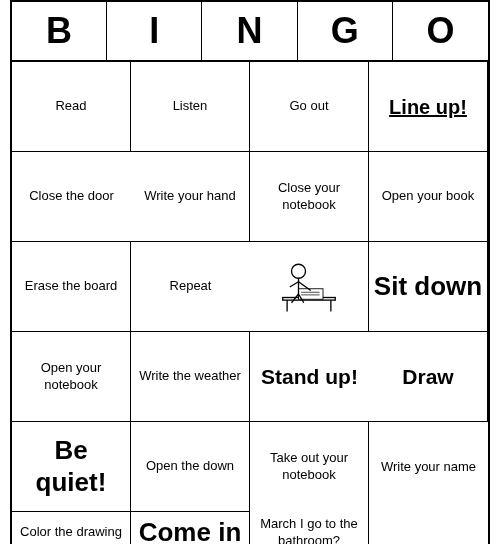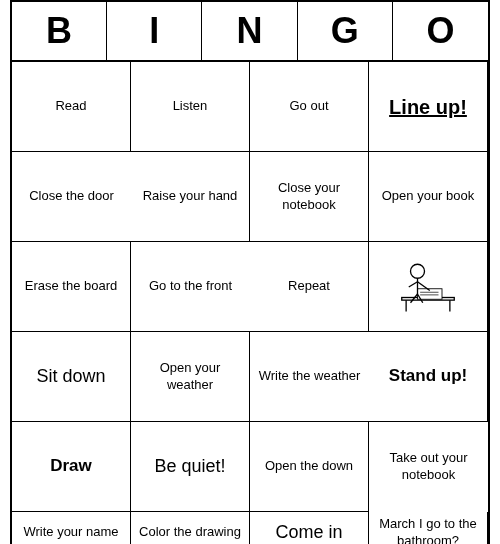--- a/index.html
+++ b/index.html
@@ -48,26 +48,26 @@
     .bingo-cell:nth-child(5n) { border-right: none; }
     .bingo-cell:nth-last-child(-n+5) { border-bottom: none; }
     .bingo-cell.bold-large {
       font-weight: bold;
       font-size: 20px;
       line-height: 1.2;
       text-decoration: underline;
       justify-content: center;
     }
     .bingo-cell.large {
-      font-size: 18px;
-      font-weight: normal;
+      font-size: 26px;
+      font-weight: bold;
       line-height: 1.2;
     }
     .bingo-cell.medium-bold {
-      font-size: 17px;
+      font-size: 21px;
       font-weight: bold;
       line-height: 1.2;
     }
     .free-cell {
       display: flex;
       align-items: center;
       justify-content: center;
     }
     .free-cell svg {
       width: 70px;
@@ -95,33 +95,30 @@
       <div class="bingo-cell">
         <span>Go out</span>
       </div>
       <div class="bingo-cell bold-large">
         <span>Line up!</span>
       </div>
       <div class="bingo-cell">
         <span>Close the door</span>
       </div>
       <div class="bingo-cell">
-        <span>Raise your hand</span>
+        <span>Write your hand</span>
       </div>
       <div class="bingo-cell">
         <span>Close your notebook</span>
       </div>
       <div class="bingo-cell">
         <span>Open your book</span>
       </div>
       <div class="bingo-cell">
         <span>Erase the board</span>
-      </div>
-      <div class="bingo-cell">
-        <span>Go to the front</span>
       </div>
       <div class="bingo-cell">
         <span>Repeat</span>
       </div>
       <div class="bingo-cell free-cell">
         <svg viewBox="0 0 80 80" xmlns="http://www.w3.org/2000/svg">
 
         <rect x="10" y="52" width="60" height="3" fill="none" stroke="#000" stroke-width="1.5"></rect>
         <line x1="15" y1="55" x2="15" y2="68" stroke="#000" stroke-width="1.5"></line>
         <line x1="65" y1="55" x2="65" y2="68" stroke="#000" stroke-width="1.5"></line>
@@ -139,21 +136,21 @@
         <line x1="28" y1="48" x2="34" y2="58" stroke="#000" stroke-width="1.5"></line>
 
         <line x1="31" y1="46" x2="52" y2="46" stroke="#000" stroke-width="0.8"></line>
         <line x1="31" y1="49" x2="52" y2="49" stroke="#000" stroke-width="0.8"></line>
       </svg>
       </div>
       <div class="bingo-cell large">
         <span>Sit down</span>
       </div>
       <div class="bingo-cell">
-        <span>Open your weather</span>
+        <span>Open your notebook</span>
       </div>
       <div class="bingo-cell">
         <span>Write the weather</span>
       </div>
       <div class="bingo-cell medium-bold">
         <span>Stand up!</span>
       </div>
       <div class="bingo-cell medium-bold">
         <span>Draw</span>
       </div>

